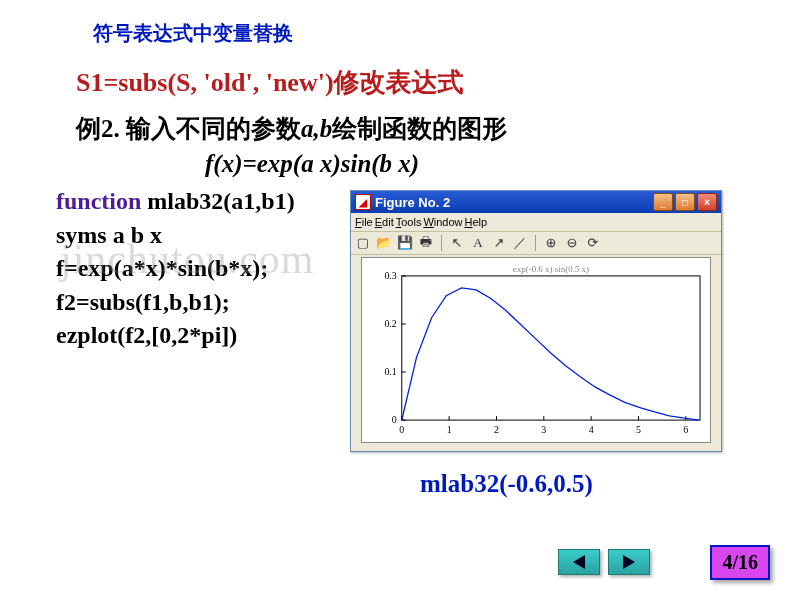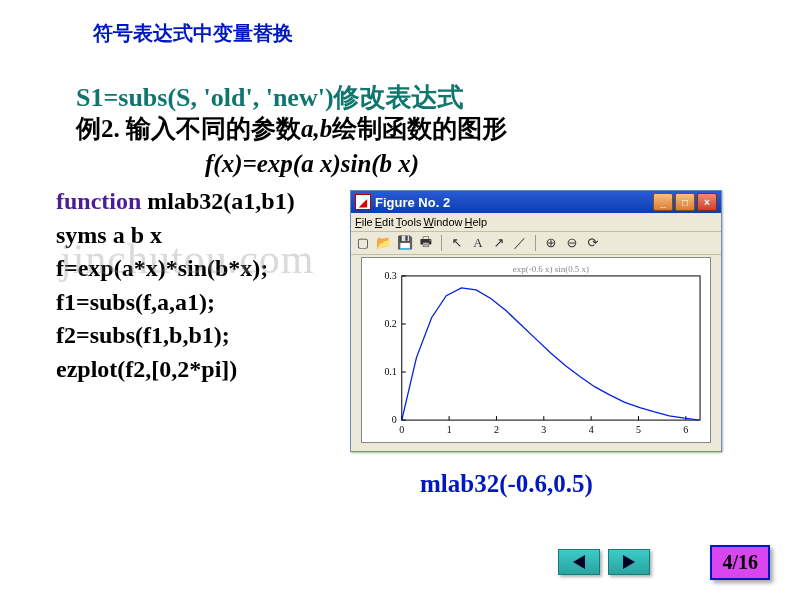--- a/index.html
+++ b/index.html
@@ -18,24 +18,24 @@
     top: 20px;
     color: #0018c0;
     font-size: 20px;
     font-weight: bold;
     font-family: "SimSun", serif;
     margin-left: 43px;
   }
   .line1 {
     position: absolute;
     left: 76px;
-    top: 80px;
+    top: 65px;
     font-size: 26px;
     font-weight: bold;
-    color: #0f766e;
+    color: #b91c1c;
   }
   .line2 {
     position: absolute;
     left: 76px;
     top: 112px;
     font-size: 25px;
     font-weight: bold;
     color: #000;
   }
   .line3 {
@@ -183,21 +183,20 @@
 <div class="line2">
   <span>例2. 输入不同的参数</span><i>a,b</i><span>绘制函数的图形</span>
 </div>
 
 <div class="line3">f(x)=exp(a x)sin(b x)</div>
 
 <div class="codeblock">
   <div><span class="kw">function</span><span> mlab32(a1,b1)</span></div>
   <div>syms a b x</div>
   <div>f=exp(a*x)*sin(b*x);</div>
-  <div>f1=subs(f,a,a1);</div>
   <div>f2=subs(f1,b,b1);</div>
   <div>ezplot(f2,[0,2*pi])</div>
 </div>
 
 <div class="watermark">jinchutou.com</div>
 
 <div class="figwin">
   <div class="titlebar">
     <div class="ticon">◢</div>
     <span>Figure No. 2</span>

